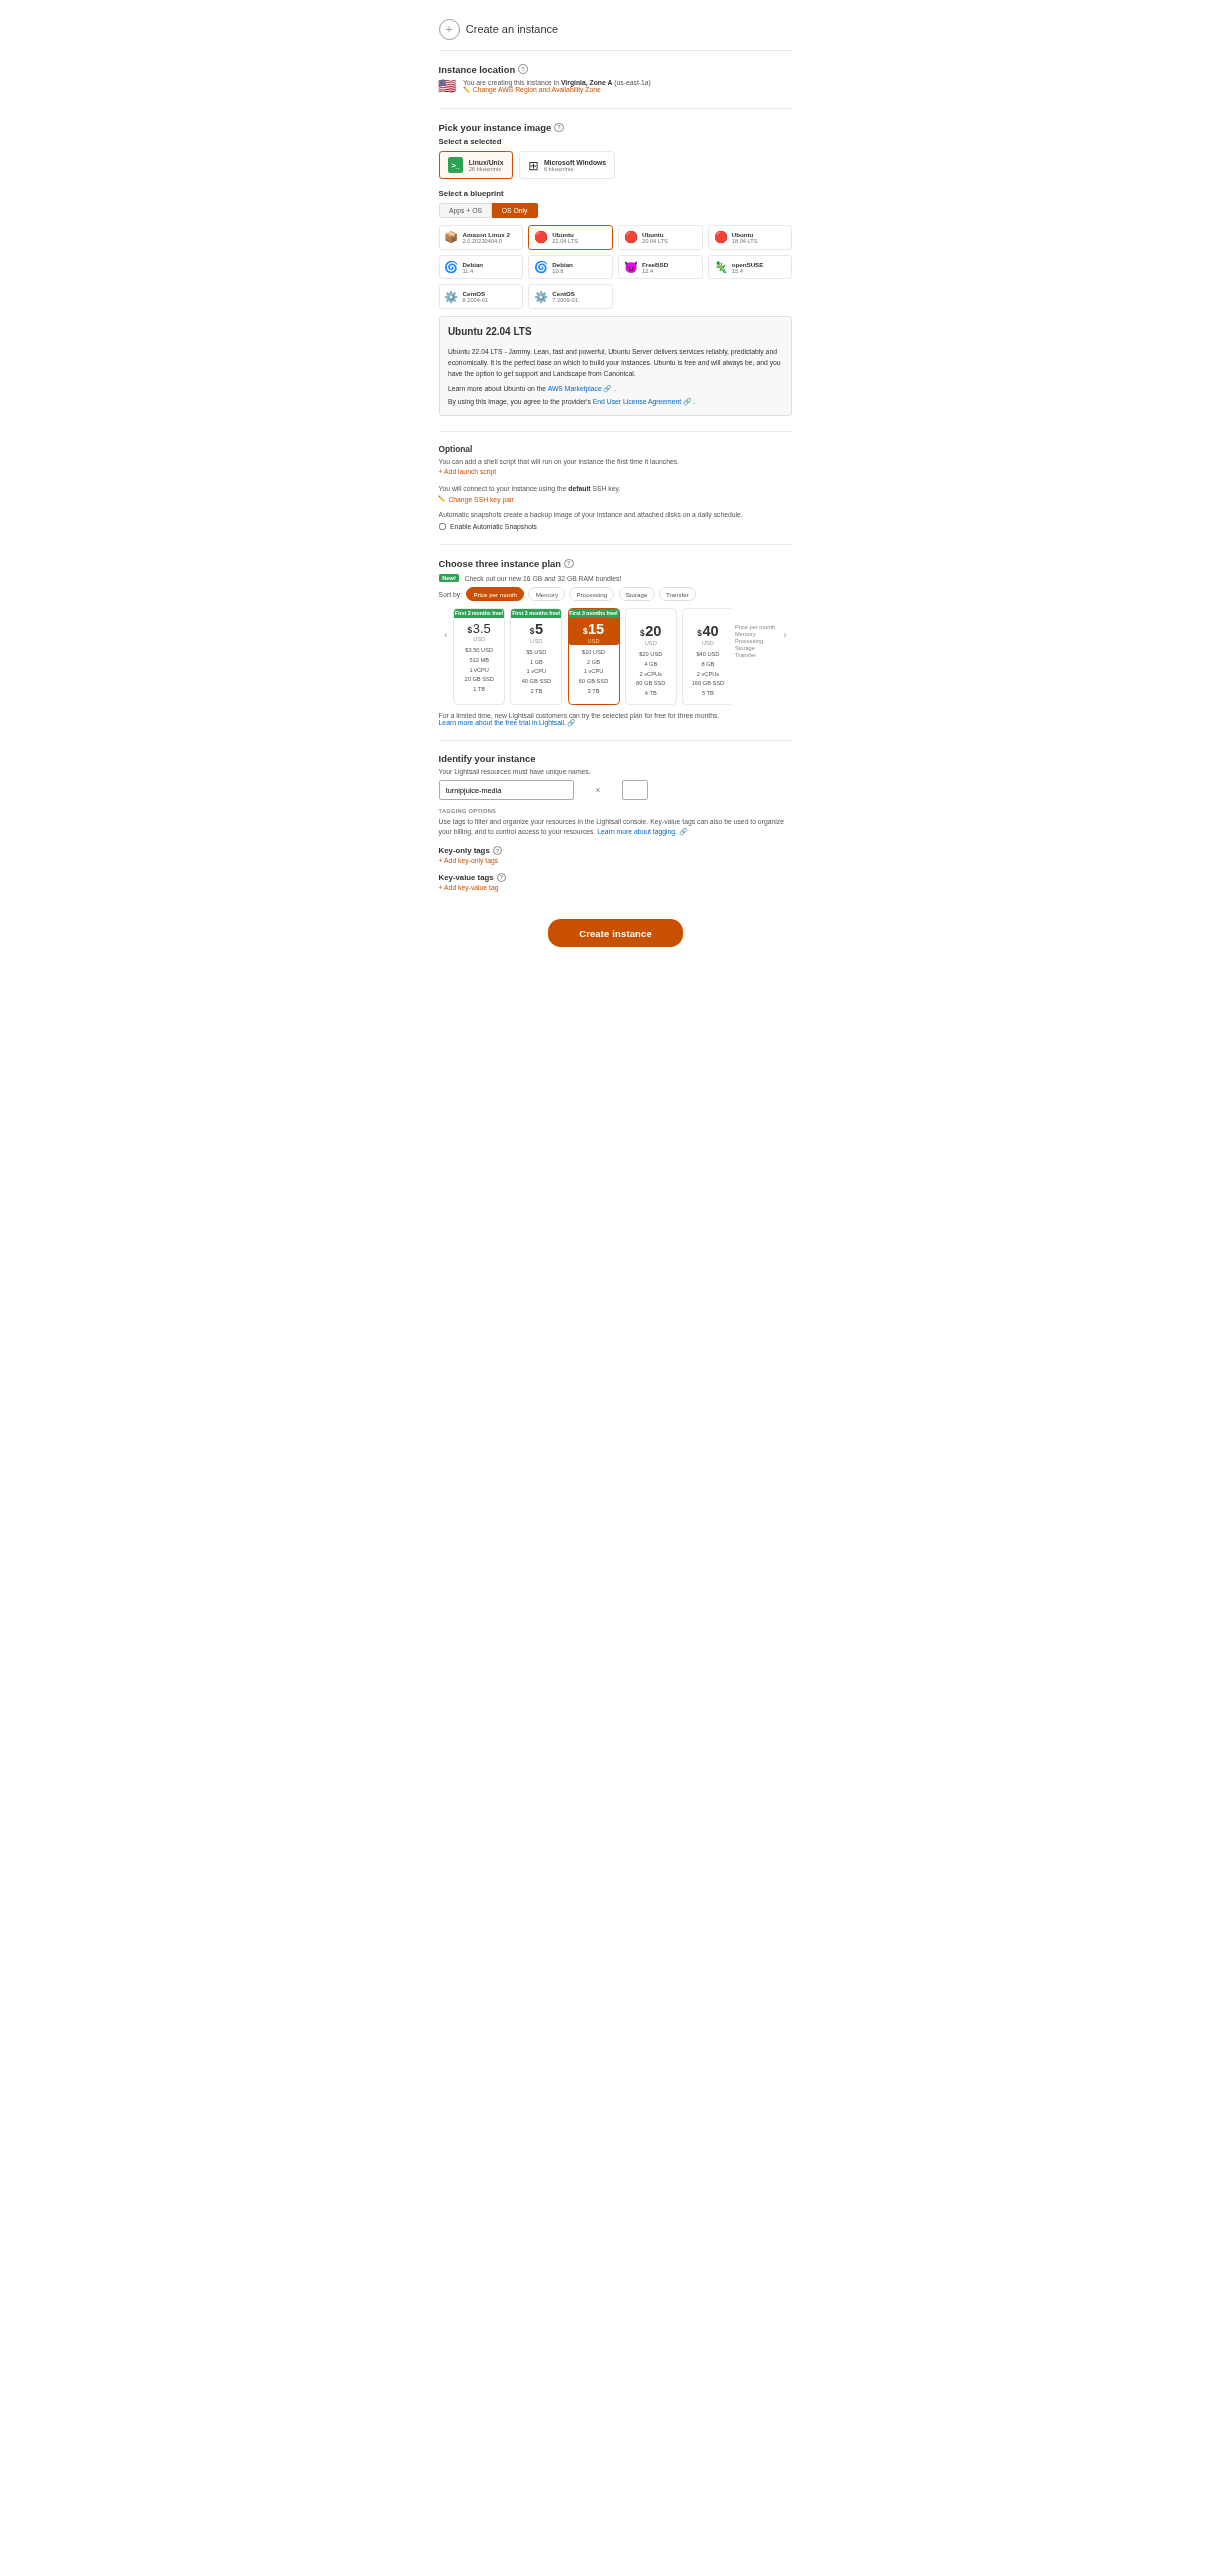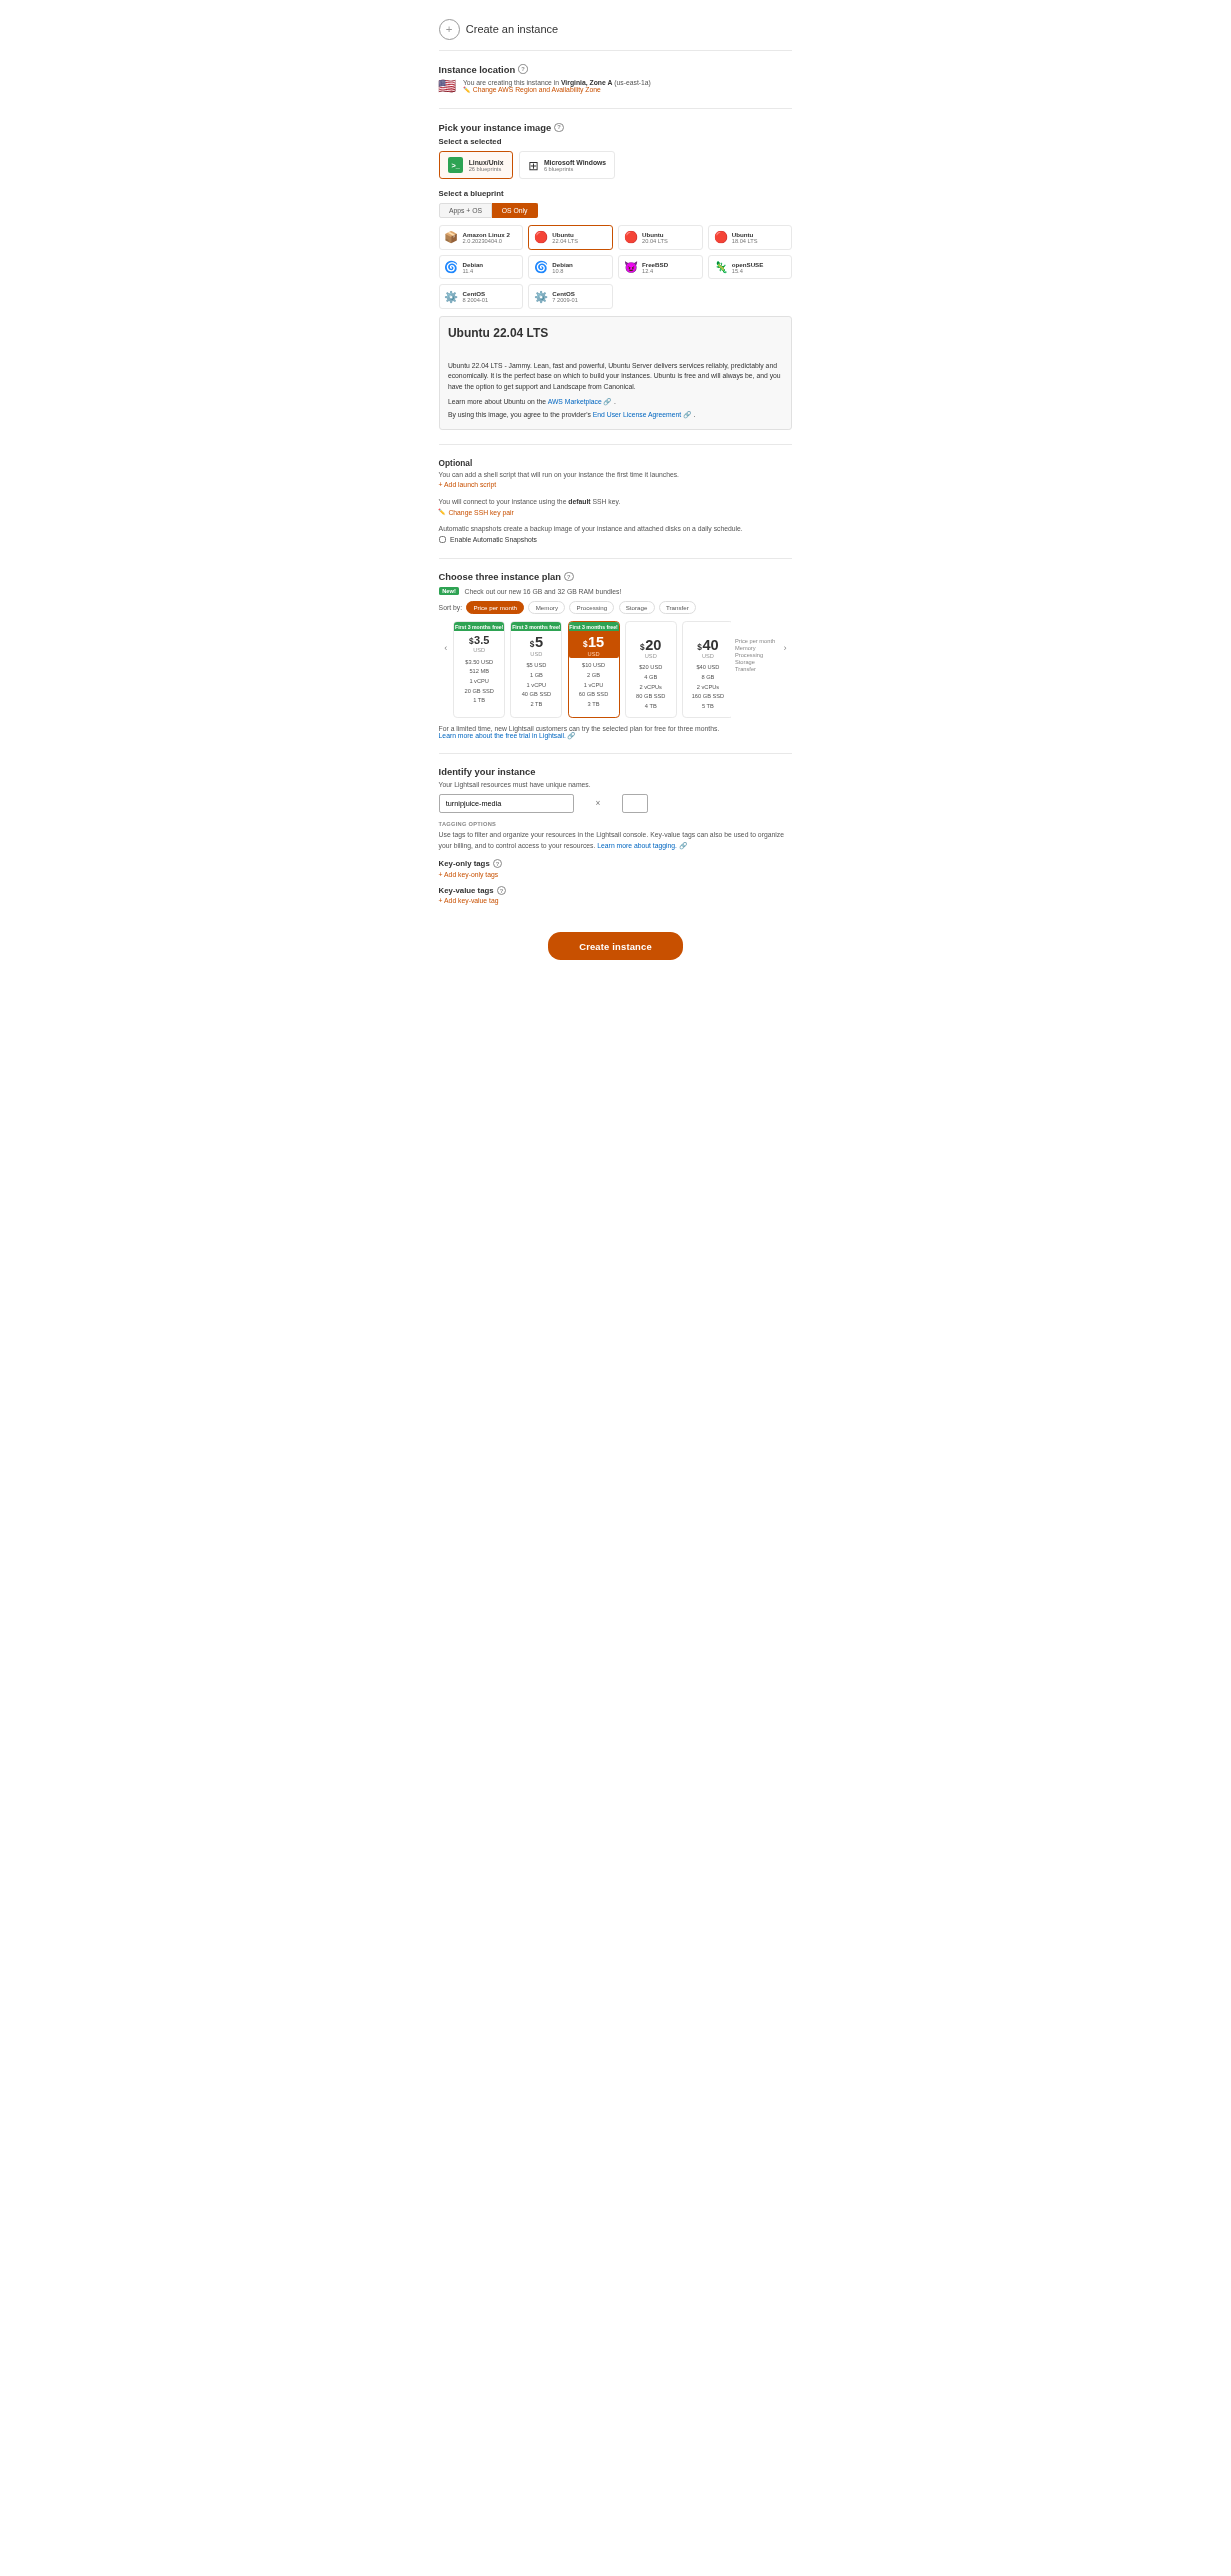--- a/index.html
+++ b/index.html
@@ -99,21 +99,21 @@
     }
     .bp-icon { font-size: 11.4px; width: 13.5px; text-align: center; }
     .bp-label { font-weight: 600; font-size: 6.2px; }
     .bp-sub { font-size: 5.7px; color: #777; }
 
     .blueprint-info {
       background: #f8f8f8; border: 0.5px solid #e0e0e0;
       border-radius: 3.1px; padding: 7.3px 8.3px; font-size: 6.8px;
       line-height: 1.6; margin-bottom: 9.4px;
     }
-    .blueprint-info h4 { font-size: 12px; font-weight: 700; margin-bottom: 17px; }
+    .blueprint-info h4 { font-size: 10px; font-weight: 700; margin-bottom: 7px; }
     .link-blue { color: #0066c0; text-decoration: none; }
 
     .optional-section { margin-bottom: 10.4px; }
     .optional-title { font-size: 8.3px; font-weight: 600; margin-bottom: 3.1px; }
     .optional-desc { font-size: 6.8px; color: #555; margin-bottom: 3.1px; }
     .add-link {
       color: #c85000; text-decoration: none; font-size: 6.8px;
       display: flex; align-items: center; gap: 2.1px; cursor: pointer;
     }
 
@@ -244,21 +244,21 @@
       border: 1px solid #c85000 !important;
     }
 
     
     .price-display {
       display: flex; align-items: baseline; justify-content: center;
       gap: 0.5px;
     }
     .price-dollar { font-size: 8.3px; font-weight: 700; }
     .price-num { font-size: 14.6px; font-weight: 700; line-height: 1; }
-    .price-num-sm { font-size: 11px; font-weight: 700; line-height: 1; }
+    .price-num-sm { font-size: 13px; font-weight: 400; line-height: 1; }
   </style>
 </head>
 <body>
 
 <div class="page-header">
   <div class="header-icon">
     <span>+</span>
   </div>
   <h1 class="page-title">Create an instance</h1>
 </div>

